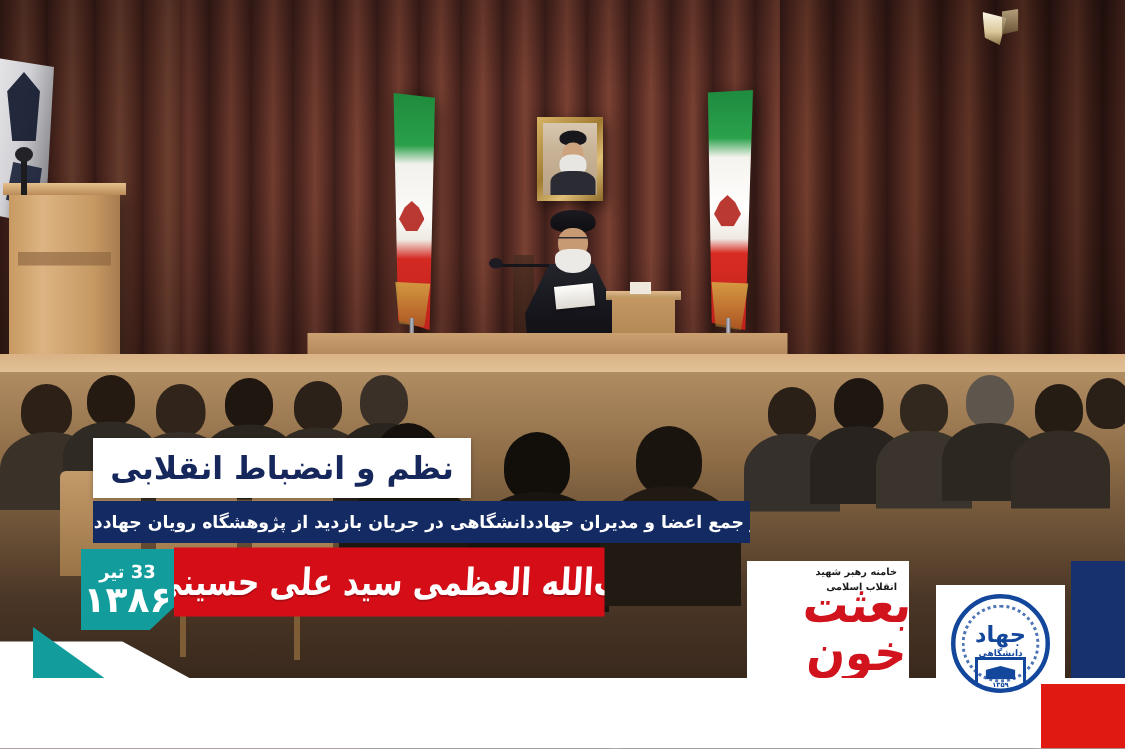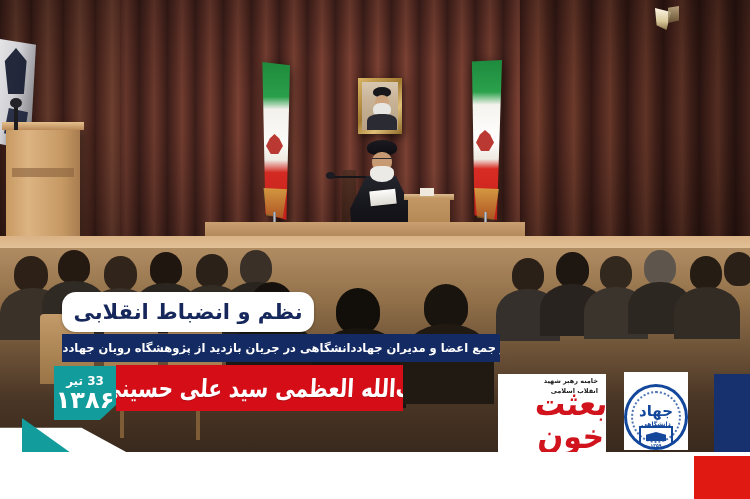--- a/index.html
+++ b/index.html
@@ -378,21 +378,21 @@
   }
   .title-box span {
     color:#16275c;
     direction:rtl;
     font-size:21px;
     font-weight:bold;
     white-space:nowrap;
     letter-spacing:-.6px;
   }
   .title-box.t-right { flex:0 0 94px; }
-  .title-box.t-left  { flex:1 1 auto;border-radius:14px; }
+  .title-box.t-left  { flex:1 1 auto; }
 
   
   .subtitle-band {
     position:absolute; left:62px; top:334px; width:438px; height:28px;
     background:#142a63;
     display:flex; align-items:center; justify-content:center;
     padding: 0 8px;
     overflow:hidden;
   }
   .subtitle-band span {
@@ -420,23 +420,23 @@
   }
   .besat-main {
     direction:rtl; color:#d0131c;
     font-size:30px; font-weight:bold;
     line-height:.95; letter-spacing:-2px;
     transform: skewX(-6deg) scaleY(1.12);
     margin-top:-4px;
   }
 
   .logo-jahad {
-    position:absolute; left:624px; top:372px; width:64px; height:78px;
+    position:absolute; left:624px; top:390px; width:86px; height:78px;
     background:#ffffff;
-    display:flex; align-items:flex-end; justify-content:center;
+    display:flex; align-items:center; justify-content:center;
   }
   .jahad-circle {
     position:relative; width:66px; height:66px;
     border:3px solid #13479c; border-radius:50%;
     display:flex; align-items:center; justify-content:center;
     flex-direction:column;
   }
   .jahad-ring {
     position:absolute; left:4px; top:4px; right:4px; bottom:4px;
     border:2px dotted #13479c; border-radius:50%;

